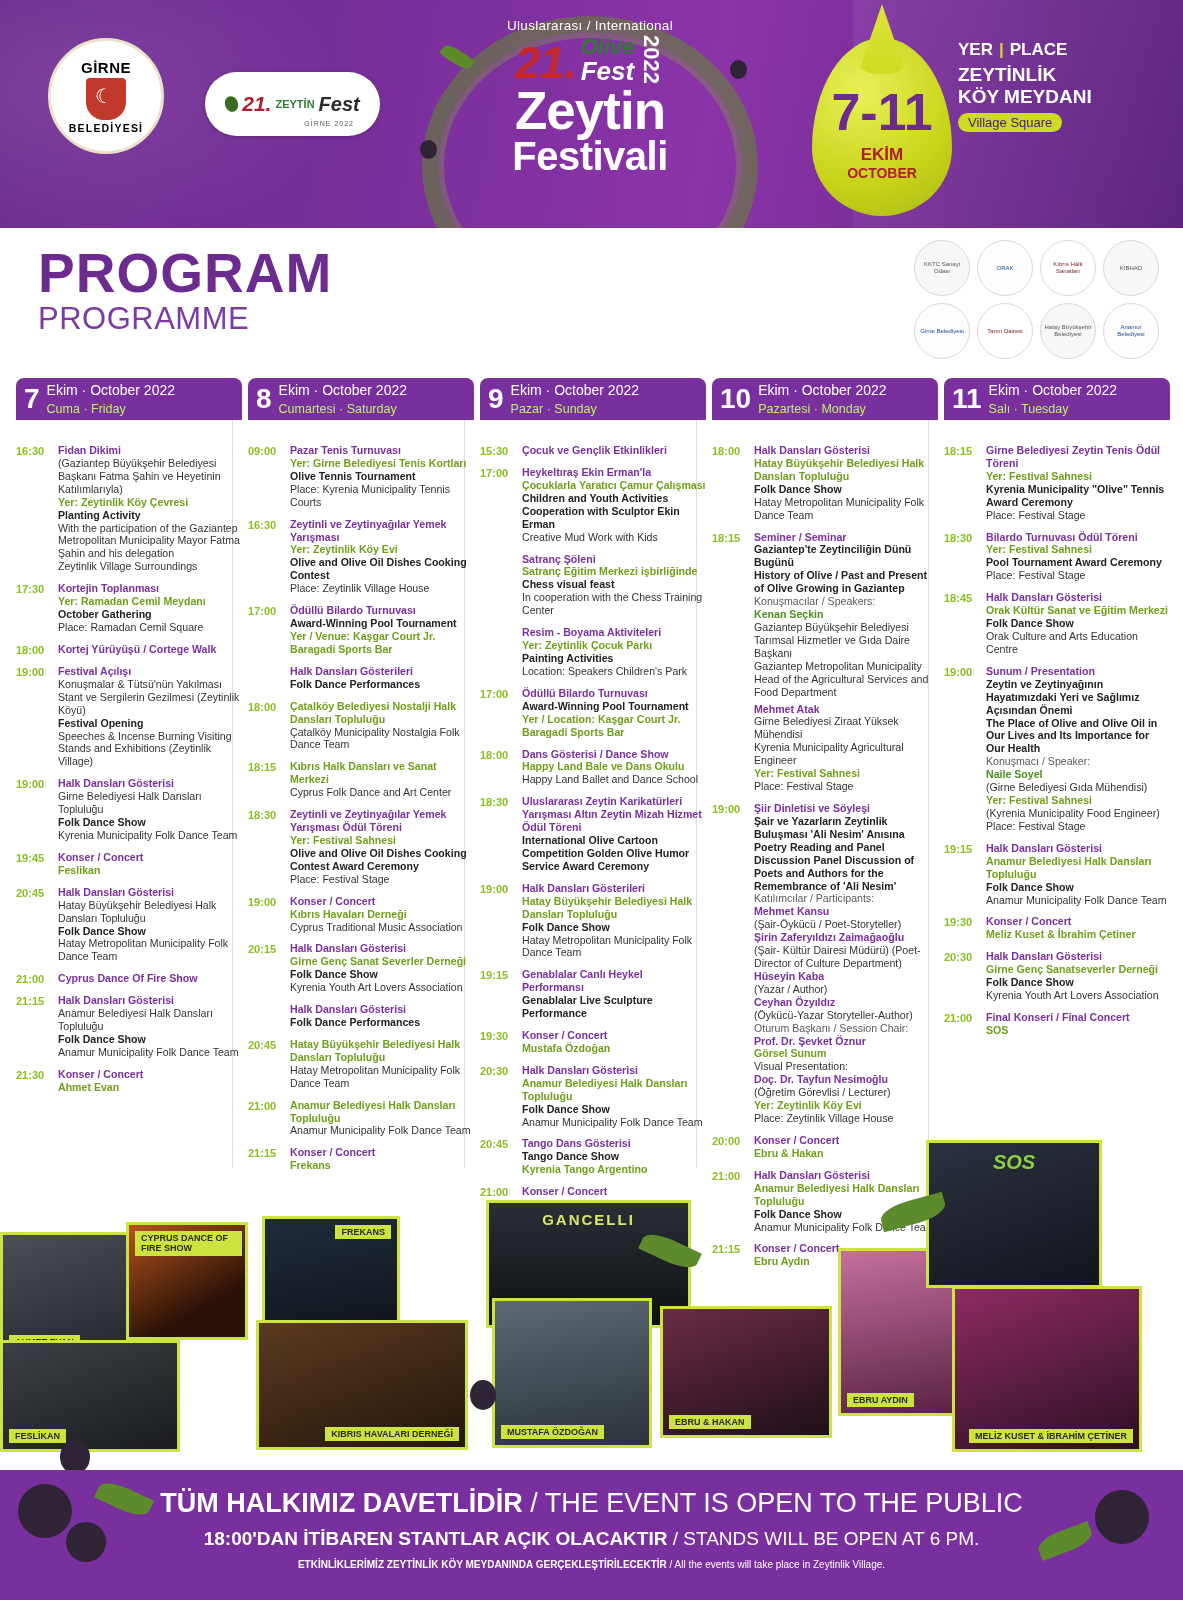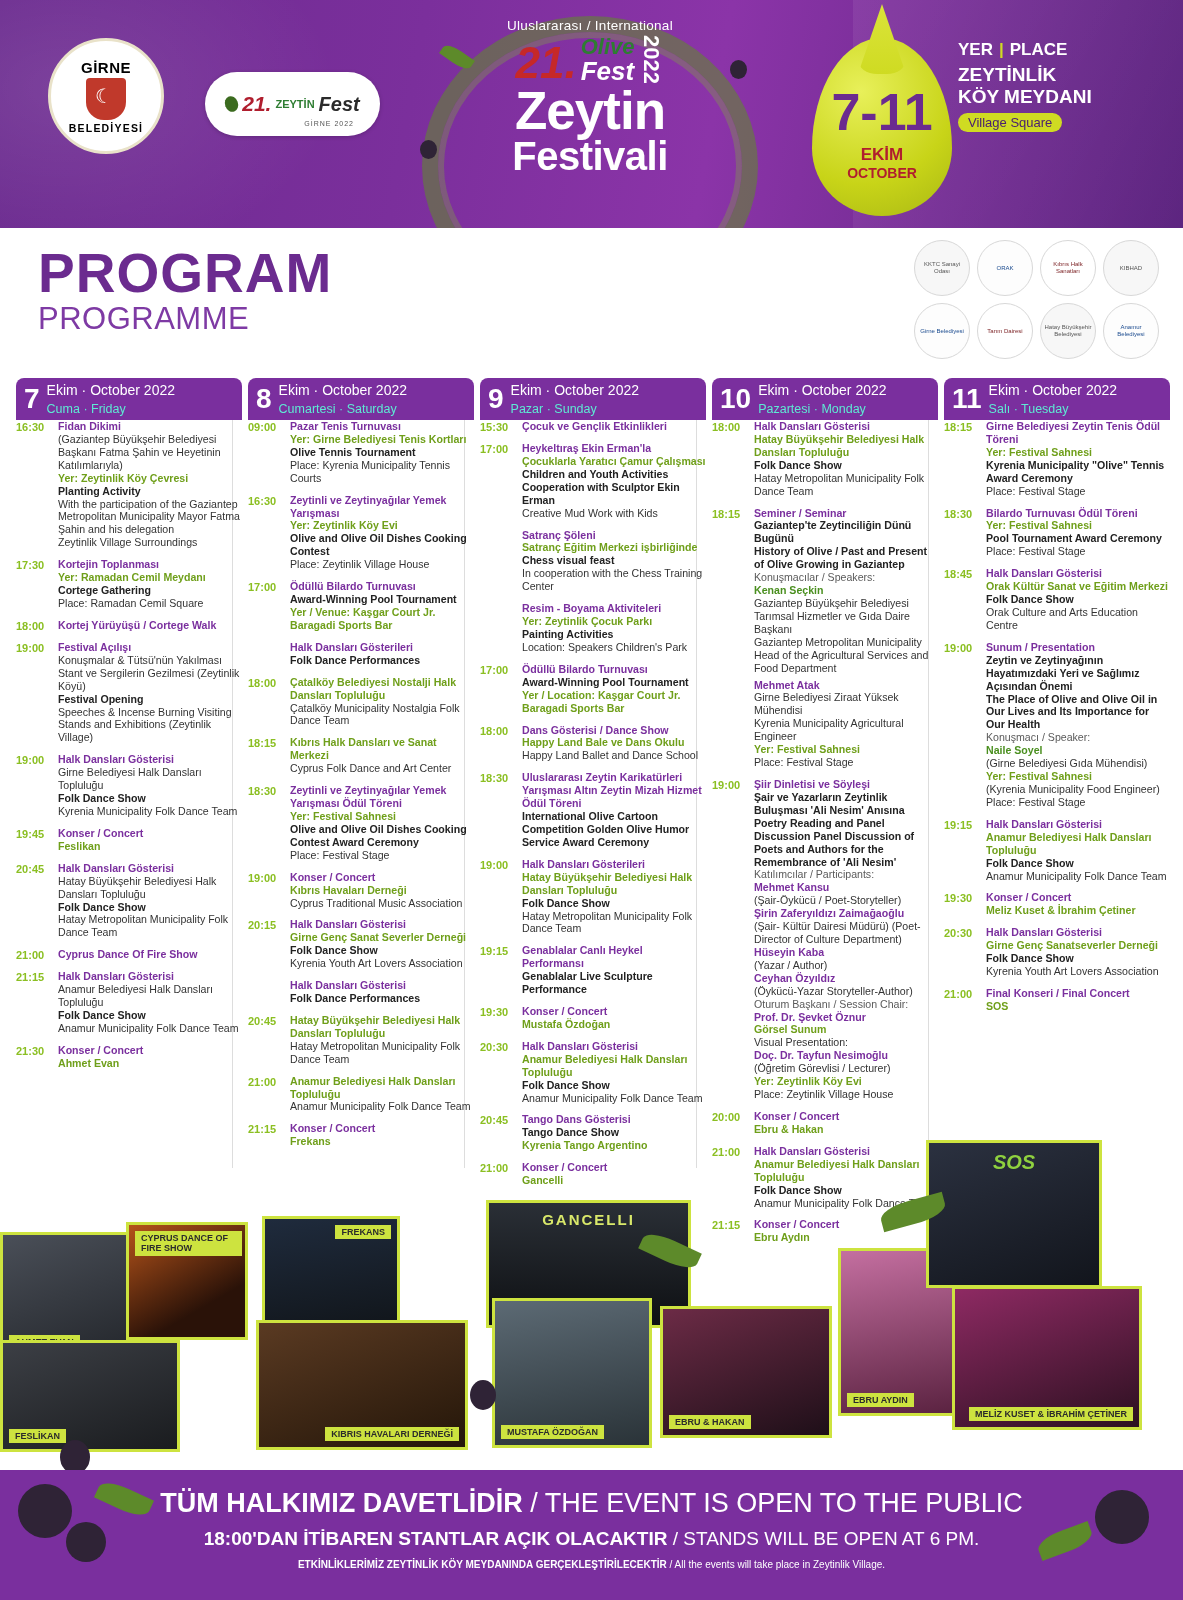--- a/index.html
+++ b/index.html
@@ -130,23 +130,23 @@
   .col{position:absolute; top:0; width:226px;}
   .col.c0{left:6px;}  .col.c1{left:238px;}
   .col.c2{left:470px;} .col.c3{left:702px;} .col.c4{left:934px;}
   .daybar{
     height:42px; border-radius:8px 8px 0 0;
     background:#7a2f9e; color:#fff; display:flex; align-items:center; padding:0 8px; gap:7px;
   }
   .daybar .dnum{font-size:28px;font-weight:bold;line-height:1;}
   .daybar .dtxt{line-height:1.12;}
   .daybar .d1{font-size:14px;}
-  .daybar .d2{font-size:12.5px;color:#5eead4;}
-
-  .events{padding-top:0;}
+  .daybar .d2{font-size:12.5px;color:#bef264;}
+
+  .events{padding-top:24px;}
   .ev{display:flex; gap:6px; margin-bottom:9px;}
   .ev .time{width:36px; flex:0 0 36px; font-size:11px; font-weight:bold; color:#8bbf22; padding-top:1px;}
   .ev .body{flex:1; font-size:10.6px; line-height:1.22; color:#222;}
   .ev .tr{color:#7a2f9e; font-weight:bold; display:block;}
   .ev .tr.g{color:#4a8f1f;}
   .ev .en{color:#222; font-weight:bold; display:block;}
   .ev .sub{color:#333; font-weight:normal; display:block;}
   .ev .sub.i{color:#5a5a5a;}
   .ev .lime{color:#6f9f1a; font-weight:bold; display:block;}
 
@@ -295,21 +295,21 @@
             <span class="sub">With the participation of the Gaziantep Metropolitan Municipality Mayor Fatma Şahin and his delegation</span>
             <span class="sub">Zeytinlik Village Surroundings</span>
           </div>
         </div>
 
         <div class="ev">
           <div class="time">17:30</div>
           <div class="body">
             <span class="tr">Kortejin Toplanması</span>
             <span class="lime">Yer: Ramadan Cemil Meydanı</span>
-            <span class="en">Cortege Gathering</span>
+            <span class="en">October Gathering</span>
             <span class="sub">Place: Ramadan Cemil Square</span>
           </div>
         </div>
 
         <div class="ev">
           <div class="time">18:00</div>
           <div class="body">
             <span class="tr">Kortej Yürüyüşü / Cortege Walk</span>
           </div>
         </div>
@@ -894,21 +894,21 @@
     <div class="ph" style="left:838px; top:68px; width:129px; height:168px;">
       <div class="inner" style="background:linear-gradient(170deg,#c46fa0,#5a2240);"></div>
       <div class="cap">EBRU AYDIN</div>
     </div>
 
     <div class="ph" style="left:926px; top:-40px; width:176px; height:148px;">
       <div class="inner" style="background:linear-gradient(160deg,#2b3140,#12151c);"></div>
       <div class="cap" style="bottom:auto;top:6px;left:50%;transform:translateX(-50%);background:transparent;color:#8fd13f;font-size:20px;font-style:italic;">SOS</div>
     </div>
 
-    <div class="ph" style="left:952px; top:106px; width:190px; height:144px;">
+    <div class="ph" style="left:952px; top:106px; width:190px; height:166px;">
       <div class="inner" style="background:linear-gradient(160deg,#8e2a63,#2c1020);"></div>
       <div class="cap" style="left:auto;right:6px;">MELİZ KUSET &amp; İBRAHİM ÇETİNER</div>
     </div>
 
     <span class="olive-b" style="left:60px;top:260px;width:30px;height:34px;"></span>
     <span class="olive-b" style="left:470px;top:200px;width:26px;height:30px;"></span>
     <span class="leaf" style="left:640px;top:60px;width:60px;height:22px;transform:rotate(25deg);"></span>
     <span class="leaf" style="left:880px;top:20px;width:66px;height:24px;transform:rotate(-15deg);"></span>
   </div>
 

